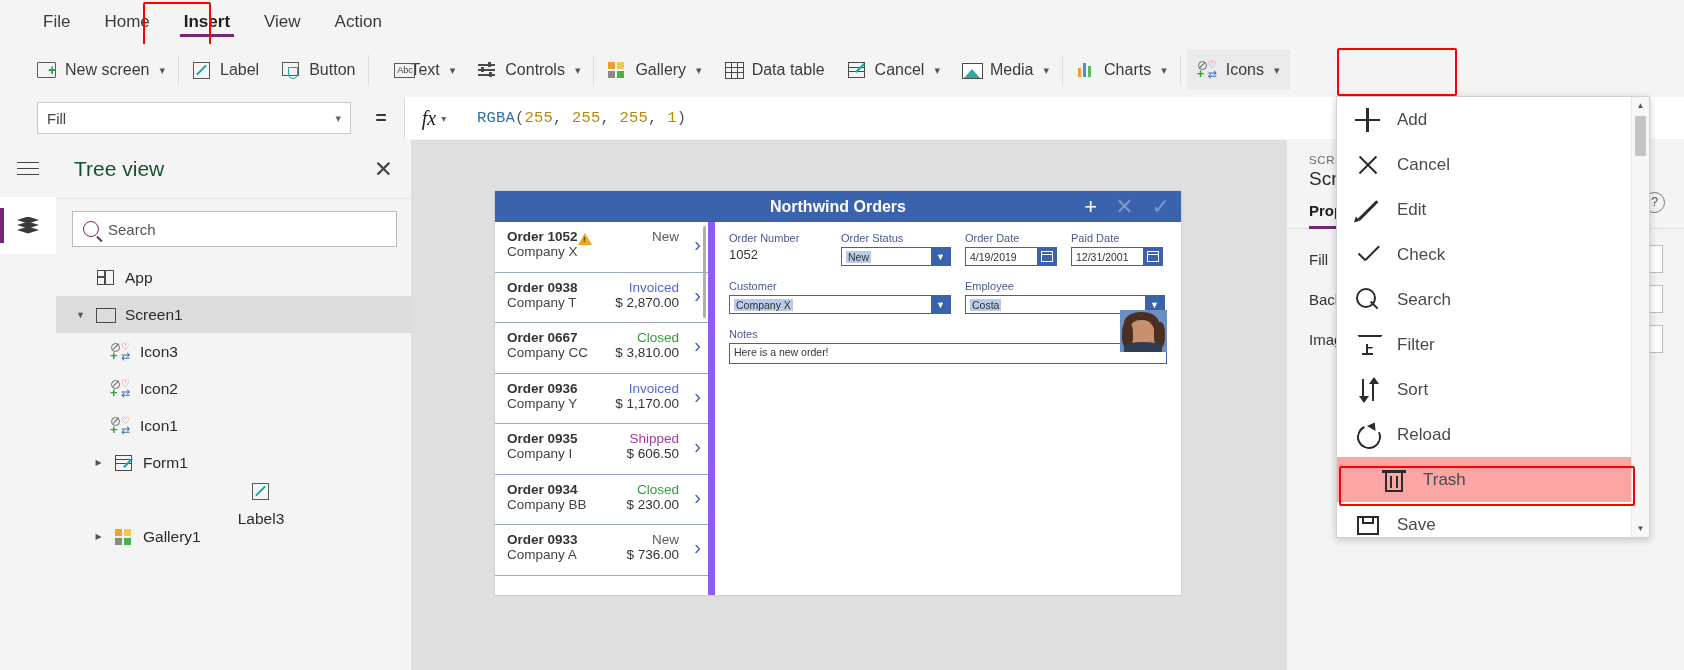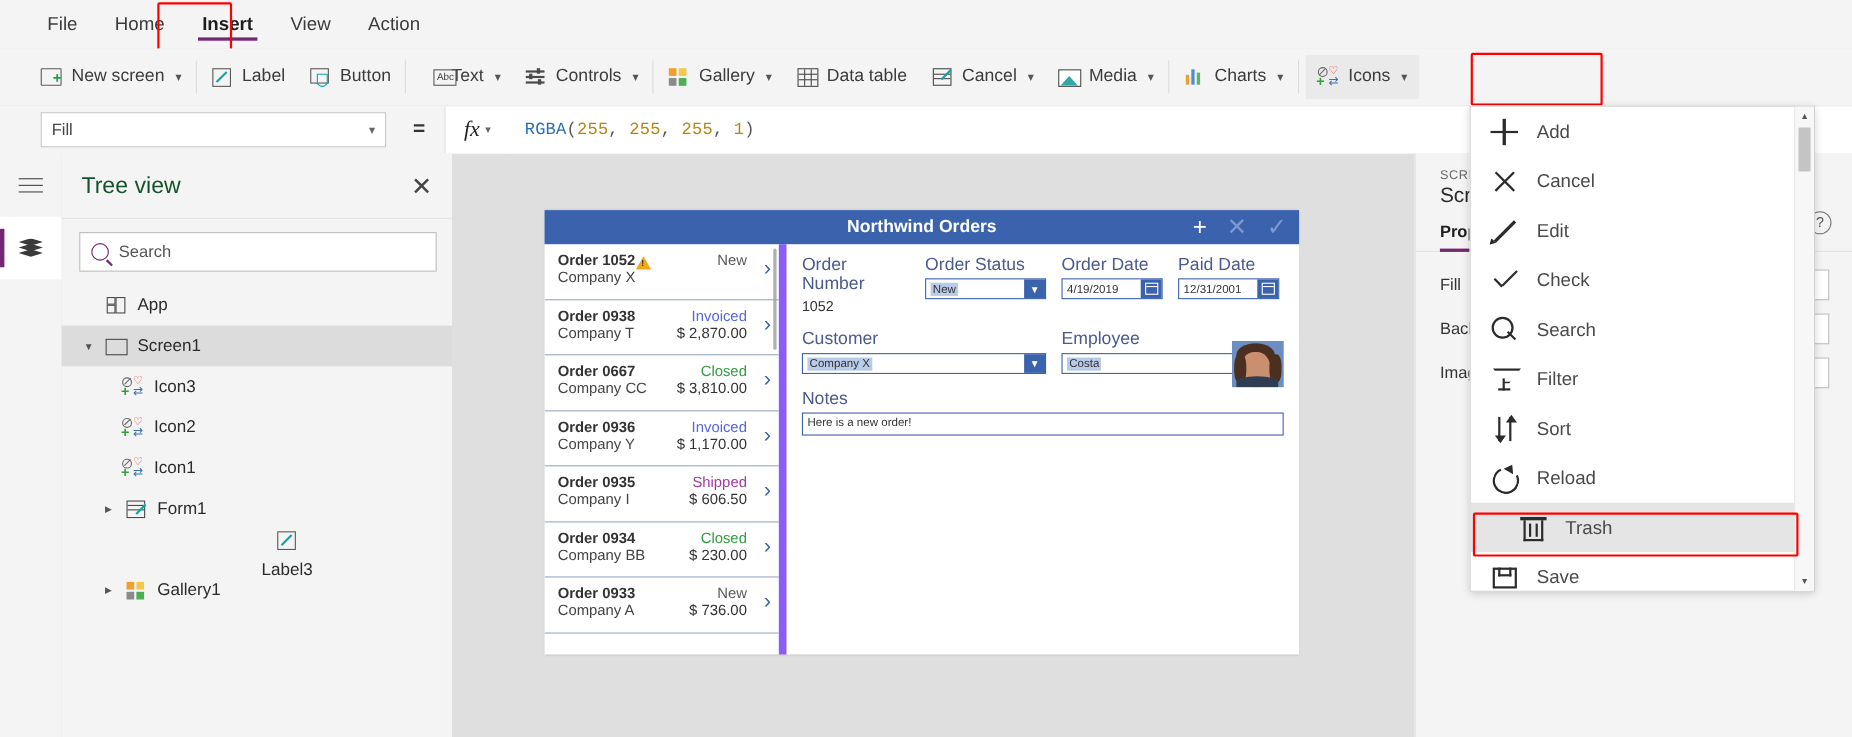--- a/index.html
+++ b/index.html
@@ -174,21 +174,21 @@
   .orow .onum{font-weight:bold;font-size:13.5px;color:#333;}
   .orow .ocmp{font-size:13.5px;color:#444;}
   .orow .ostat{font-size:13.5px;}
   .orow .oamt{font-size:13.5px;color:#333;}
   .orow .chevr{position:absolute;right:7px;top:12px;font-size:20px;color:#3b63ad;font-weight:300;line-height:20px;}
   .warn{display:inline-block;width:0;height:0;border-left:7px solid transparent;border-right:7px solid transparent;
         border-bottom:12px solid #f2a81d;position:relative;top:2px;margin-left:0px;}
   .warn:after{content:"!";position:absolute;left:-1.5px;top:2px;font-size:8px;color:#333;font-weight:bold;}
 
   .ph-form{flex:1;position:relative;padding:10px 14px;}
-  .fld-lbl{font-size:16px;color:#4a5a8c;margin-bottom:3px;}
+  .fld-lbl{font-size:11px;color:#4a5a8c;margin-bottom:3px;}
   .fld-val{font-size:13px;color:#333;}
   .inp{height:19px;border:1.4px solid #3b63ad;background:#fff;display:flex;align-items:center;
        font-size:10.5px;color:#333;padding:0 4px;box-sizing:border-box;position:relative;}
   .inp .hl{background:#b9cbe8;padding:0 2px;}
   .drop-btn{position:absolute;right:0;top:0;bottom:0;width:19px;background:#3b63ad;color:#fff;font-size:9px;
             display:flex;align-items:center;justify-content:center;}
   .cal-btn{position:absolute;right:0;top:0;bottom:0;width:19px;background:#3b63ad;display:flex;align-items:center;justify-content:center;}
   .cal-ic{width:10px;height:9px;border:1.2px solid #fff;position:relative;}
   .cal-ic:after{content:"";position:absolute;left:0;right:0;top:1.5px;height:1.2px;background:#fff;}
   .avatar{position:absolute;right:14px;top:88px;width:47px;height:42px;overflow:hidden;background:#6c8ec2;}
@@ -213,21 +213,21 @@
   .rp-swatch.pen{position:relative;}
   .rp-swatch.pen:after{content:"";position:absolute;left:14px;top:12px;width:15px;height:1.6px;background:#555;transform:rotate(-40deg);}
   .help-ic{position:absolute;right:20px;top:52px;width:19px;height:19px;border:1.4px solid #777;border-radius:50%;
            color:#555;font-size:13px;text-align:center;line-height:17px;cursor:pointer;}
 
   
   .flyout{position:absolute;left:1336px;top:96px;width:312px;height:440px;background:#fff;
           border:1px solid #d2d2d2;box-shadow:0 2px 8px rgba(0,0,0,.2);z-index:50;}
   .fly-item{height:45px;display:flex;align-items:center;gap:16px;padding-left:18px;cursor:pointer;
             font-size:17px;color:#4a4a4a;position:relative;}
-  .fly-item.hov{background:#e5e5e5;padding-left:44px;}
+  .fly-item.hov{background:#fca5a5;padding-left:44px;}
   .fly-ic{width:26px;height:26px;position:relative;flex:0 0 26px;color:#2b2b2b;}
   .fly-scroll{position:absolute;right:0;top:0;width:17px;height:440px;background:#f7f7f7;border-left:1px solid #e8e8e8;}
   .fly-scroll .up,.fly-scroll .dn{height:17px;text-align:center;font-size:8px;color:#555;line-height:17px;cursor:pointer;}
   .fly-thumb{position:absolute;left:3px;top:19px;width:11px;height:40px;background:#c4c4c4;border-radius:1px;}
 
   
   .gl-add:before,.gl-add:after{content:"";position:absolute;background:#2b2b2b;}
   .gl-add:before{left:0;top:12px;width:25px;height:2.2px;}
   .gl-add:after{left:11.4px;top:1px;width:2.2px;height:24px;}
   .gl-cancel:before,.gl-cancel:after{content:"";position:absolute;left:1px;top:12px;width:24px;height:2.2px;background:#2b2b2b;}

